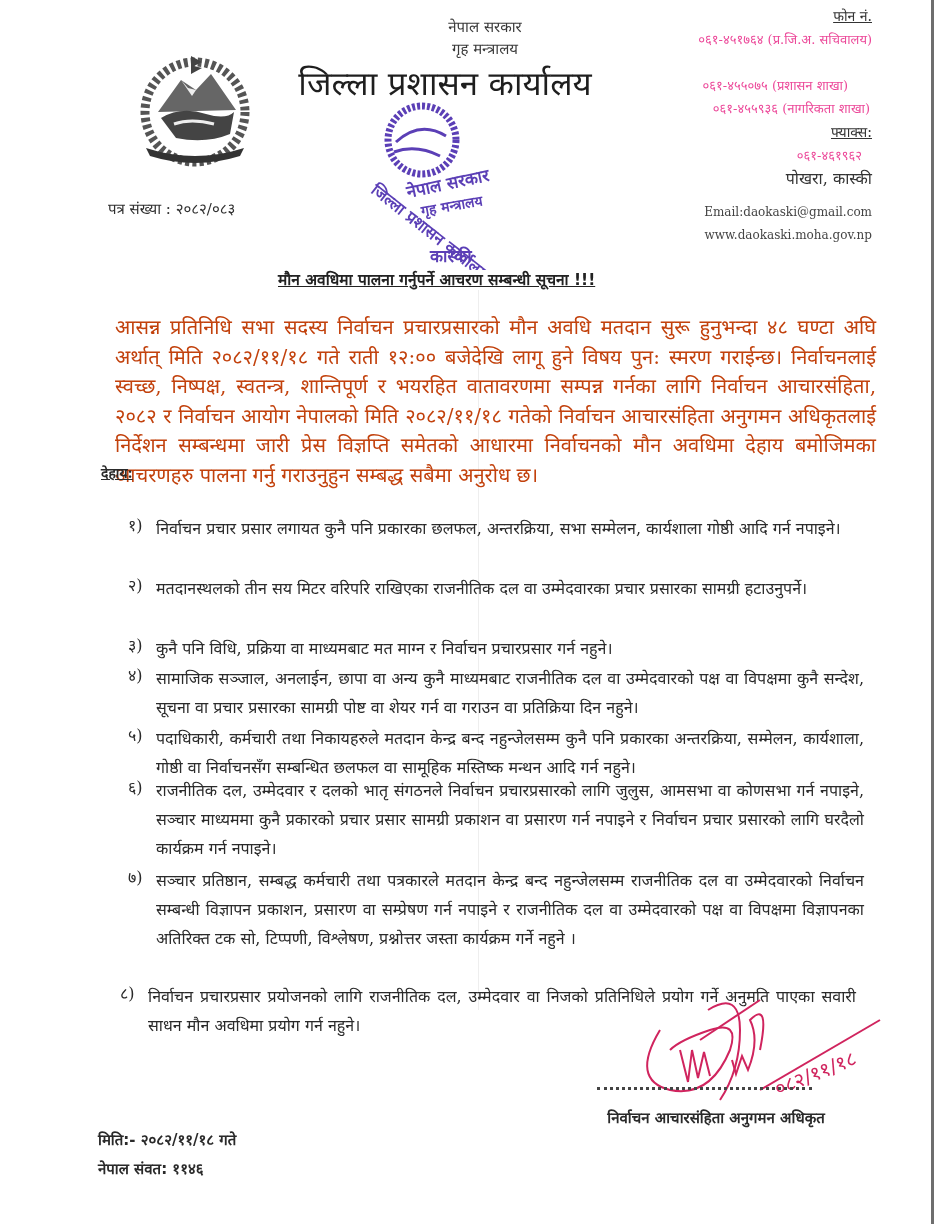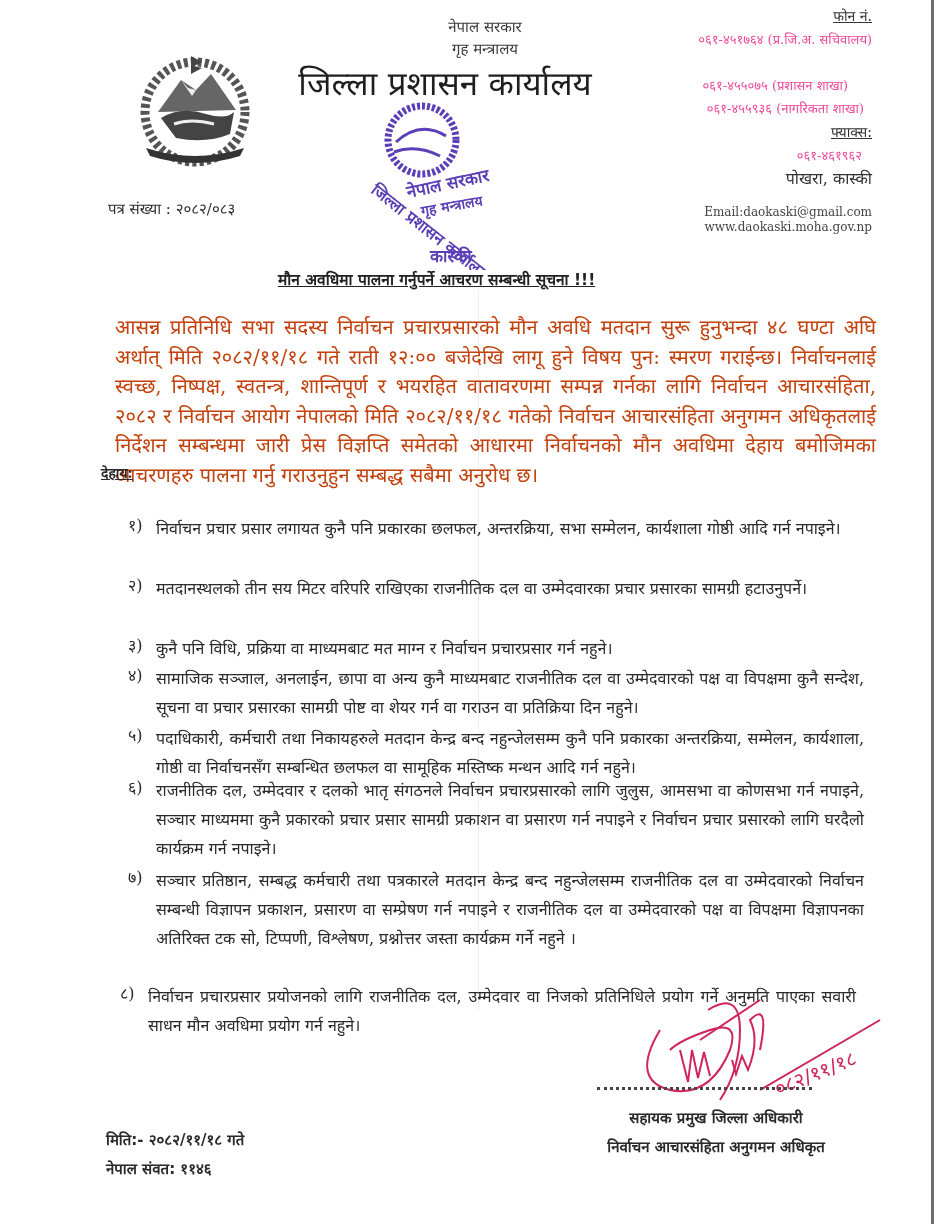--- a/index.html
+++ b/index.html
@@ -15,21 +15,21 @@
   .hdr-center { position: absolute; left: 270px; top: 16px; width: 350px; text-align: center; }
   .hdr-small { font-size: 15px; line-height: 22px; color: #3a3a3a; }
   .hdr-small.gov { margin-left: 80px; }
   .hdr-title { font-family: "DejaVu Sans", "Liberation Sans", sans-serif; font-size: 33px; line-height: 44px; color: #1e1e1e; margin-top: 2px; }
   .hdr-branch { font-size: 14px; color: #3a3a3a; margin-top: 6px; }
 
   .hdr-right { position: absolute; right: 68px; top: 4px; text-align: right; width: 300px; }
   .hdr-right .u { text-decoration: underline; font-size: 14px; line-height: 24px; color: #333; }
   .hdr-right .ph { font-size: 13px; line-height: 23px; color: #ec4899; }
   .hdr-right .ph.p2 { margin-right: 24px; margin-top: 23px; }
-  .hdr-right .ph.p3 { margin-right: 8px; }
+  .hdr-right .ph.p3 { margin-right: 2px; }
   .hdr-right .fax { margin-right: 10px; }
   .hdr-right .addr { font-size: 16px; line-height: 24px; color: #333; }
   .hdr-right .web { font-size: 12px; line-height: 15px; color: #444; margin-top: 14px; }
 
   .letter-no { position: absolute; left: 97px; top: 198px; font-size: 15px; color: #2f2f2f; margin-left: 11px; }
 
   .stamp { position: absolute; left: 350px; top: 100px; width: 180px; height: 170px; color: #5b3fb6; }
 
   .subject { position: absolute; left: 278px; top: 268px; font-family: "DejaVu Sans", "Liberation Sans", sans-serif; font-size: 15.5px; font-weight: bold; text-decoration: underline; color: #222; text-align: right; }
 
@@ -40,21 +40,21 @@
   .items { position: absolute; left: 128px; top: 514px; width: 736px; font-size: 16px; color: #2a2a2a; }
   .item { position: absolute; left: 0; width: 736px; display: flex; }
   .item .num { width: 28px; flex: none; }
   .item .txt { flex: 1; line-height: 29px; text-align: justify; }
 
   .signature { position: absolute; left: 640px; top: 990px; width: 260px; height: 120px; }
 
   .sig-dots { position: absolute; left: 597px; top: 1087px; width: 215px; border-top: 3px dotted #444; }
   .sig-block { position: absolute; left: 556px; top: 1104px; width: 320px; text-align: center; font-family: "DejaVu Sans", "Liberation Sans", sans-serif; font-size: 15px; line-height: 29px; font-weight: bold; color: #2a2a2a; }
 
-  .date-block { position: absolute; left: 106px; top: 1126px; font-family: "DejaVu Sans", "Liberation Sans", sans-serif; font-size: 15px; line-height: 29px; font-weight: bold; color: #2a2a2a; }
+  .date-block { position: absolute; left: 98px; top: 1126px; font-family: "DejaVu Sans", "Liberation Sans", sans-serif; font-size: 15px; line-height: 29px; font-weight: bold; color: #2a2a2a; }
 </style>
 </head>
 <body>
 
 <div class="right-border"></div>
 <div class="faint-fold"></div>
 
 <svg class="emblem" viewBox="0 0 118 116">
   <circle cx="59" cy="60" r="50" fill="none" stroke="#555" stroke-width="9" stroke-dasharray="4 3"></circle>
   <path d="M55 4 L55 22 L66 16 L58 14 L66 10 Z" fill="#444"></path>
@@ -73,21 +73,21 @@
 
 <div class="hdr-right">
   <div class="u">फोन नं.</div>
   <div class="ph">०६१-४५१७६४ (प्र.जि.अ. सचिवालय)</div>
   <div class="ph p2">०६१-४५५०७५ (प्रशासन शाखा)</div>
   <div class="ph p3">०६१-४५५९३६ (नागरिकता शाखा)</div>
   <div class="u">फ्याक्स:</div>
   <div class="ph fax">०६१-४६१९६२</div>
   <div class="addr">पोखरा, कास्की</div>
   <div class="web">Email:daokaski@gmail.com</div>
-  <div class="web" style="margin-top:0">www.daokaski.moha.gov.np</div>
+  <div class="web" style="margin-top:8px">www.daokaski.moha.gov.np</div>
 </div>
 
 <div class="letter-no">पत्र संख्या : २०८२/०८३</div>
 
 <svg class="stamp" viewBox="0 0 180 170">
   <g fill="none" stroke="#5b3fb6">
     <circle cx="72" cy="40" r="34" stroke-width="7" stroke-dasharray="3 2"></circle>
     <path d="M46 42 Q70 20 96 36" stroke-width="3"></path>
     <path d="M44 52 Q66 44 90 56" stroke-width="3"></path>
   </g>
@@ -147,20 +147,19 @@
     <path d="M68 20 Q100 0 100 40 Q100 80 80 110"></path>
     <path d="M92 70 L96 84 L102 66 L108 80 Q120 50 110 30 Q130 10 120 60"></path>
     <path d="M60 50 L120 10"></path>
     <path d="M120 100 L240 30"></path>
   </g>
   <text x="138" y="106" fill="#d0245e" font-family="DejaVu Sans, sans-serif" font-size="20" transform="rotate(-22 138 106)">०८२/११/१८</text>
 </svg>
 
 <div class="sig-dots"></div>
 <div class="sig-block">
-  <div>सहायक प्रमुख जिल्ला अधिकारी</div>
   <div>निर्वाचन आचारसंहिता अनुगमन अधिकृत</div>
 </div>
 
 <div class="date-block">
   <div>मिति:- २०८२/११/१८ गते</div>
   <div>नेपाल संवत: ११४६</div>
 </div>
 
 </body></html>

